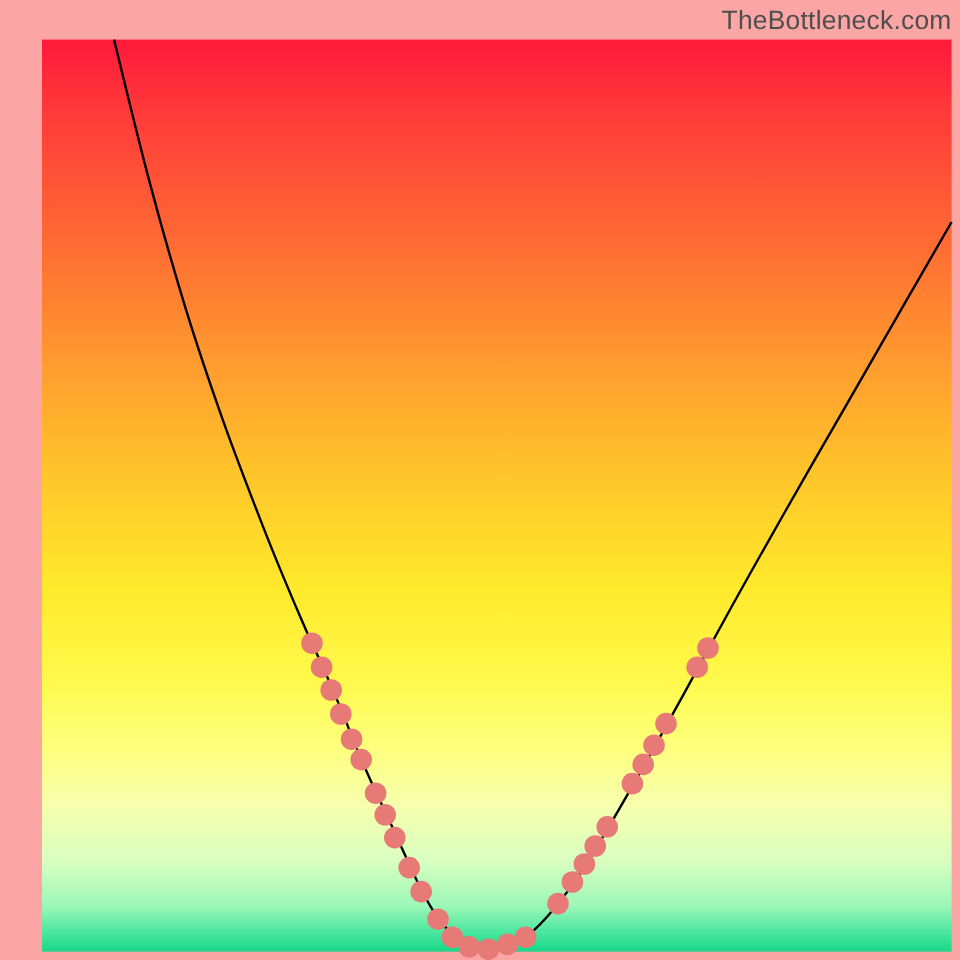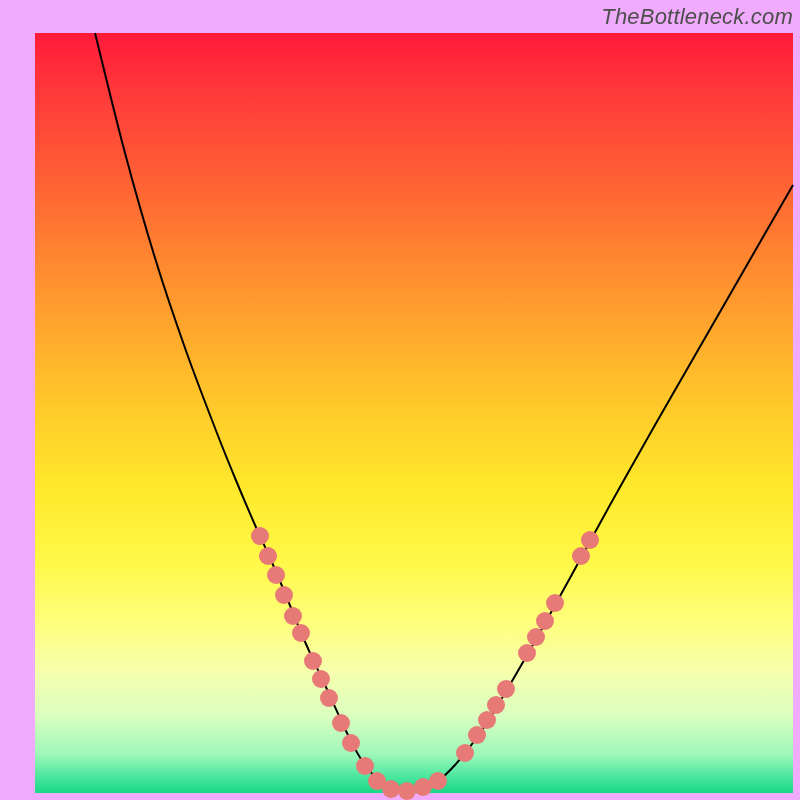--- a/index.html
+++ b/index.html
@@ -10,22 +10,21 @@
     overflow: hidden;
     background: #000;
     font-family: Arial, Helvetica, sans-serif;
   }
   .frame {
     position: absolute;
     left: 0;
     top: 0;
     width: 800px;
     height: 800px;
-    background: #f0abfc;
-    font-style: italic;
+    background: #fca5a5;
   }
   .plot {
     position: absolute;
     background: linear-gradient(to bottom,
       #ff1a3a 0%,
       #ff3a3a 8%,
       #ff6a33 22%,
       #ff962f 34%,
       #ffc62a 48%,
       #ffe92b 60%,

